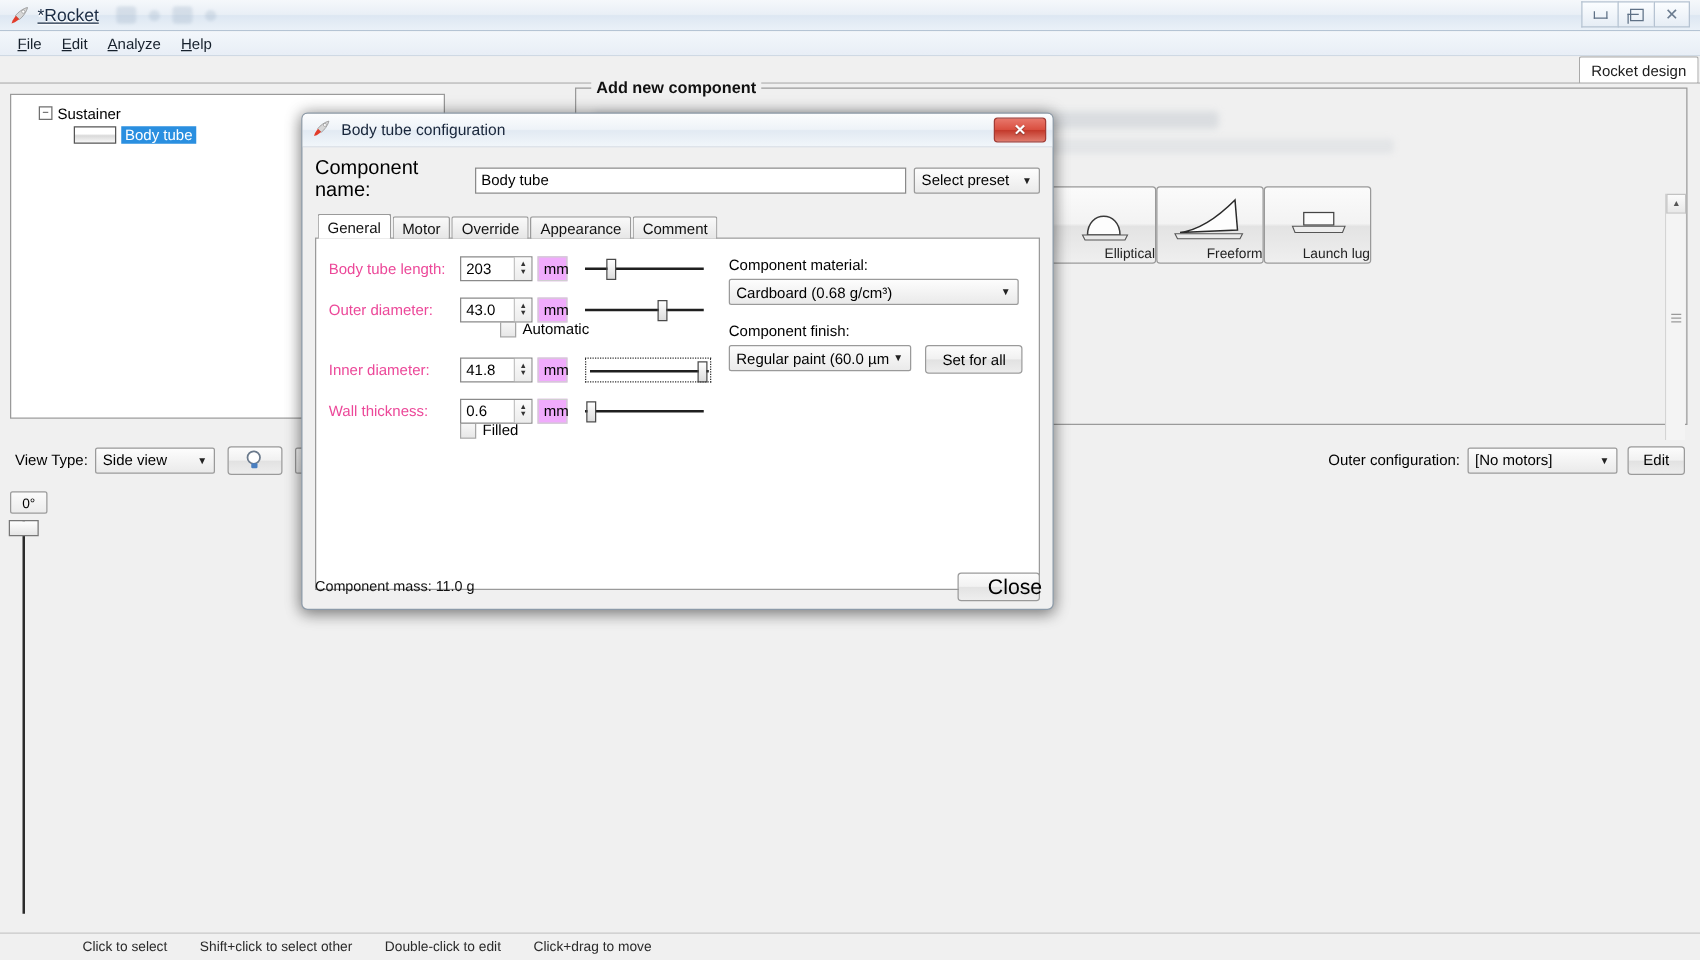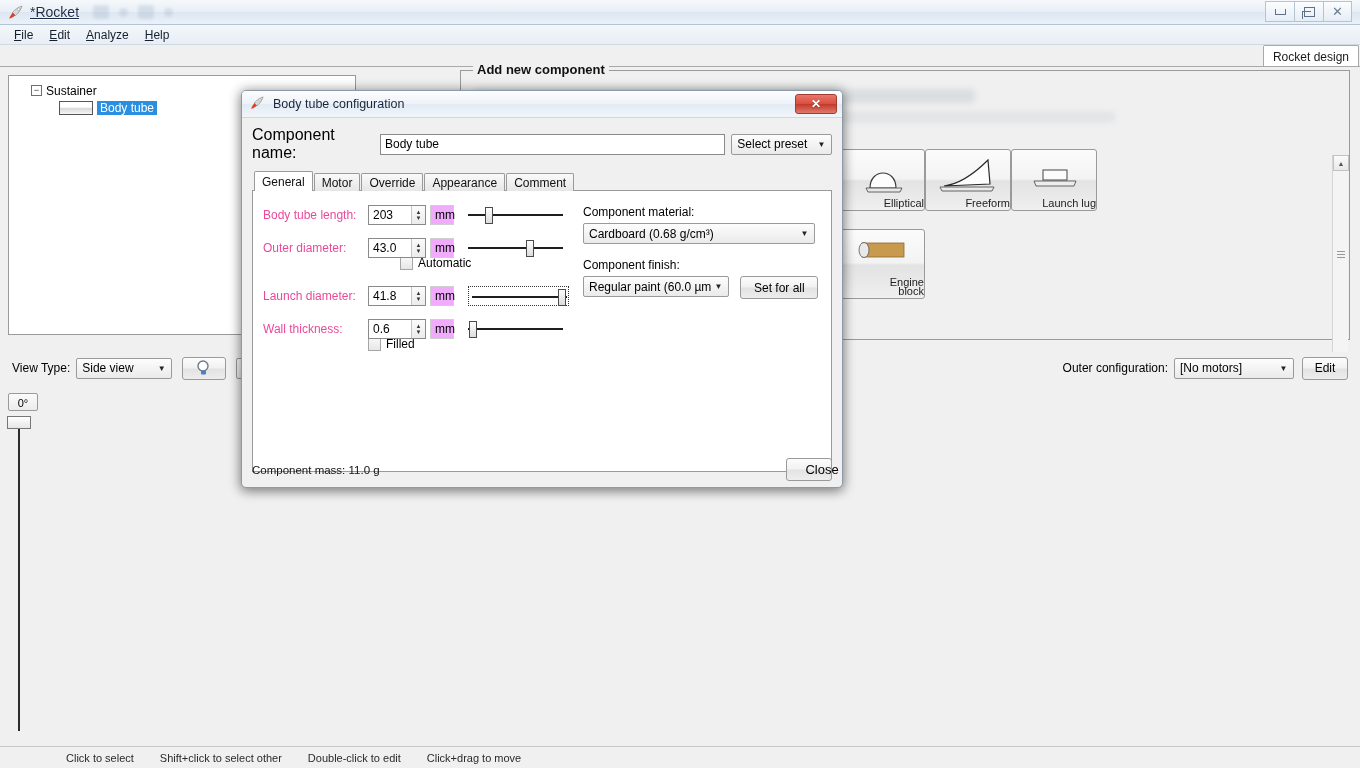--- a/index.html
+++ b/index.html
@@ -258,24 +258,24 @@
     background: linear-gradient(to bottom,#f7f7f7,#e7e7e7); margin-right: 5px;
   }
   .right-col { position: absolute; left: 330px; top: 14px; width: 240px; }
   .right-col .clbl { font-size: 12px; color: #000; margin-bottom: 4px; }
   .mass-row {
     position: absolute; left: 10px; right: 10px; bottom: 8px;
     display: flex; align-items: center;
   }
   .mass-row .mtxt { font-size: 11.5px; color: #111; }
   .dlg-btn {
-    margin-left: auto; width: 46px; height: 23px;
+    margin-left: auto; width: 66px; height: 23px;
     border: 1px solid #9a9a9a; border-radius: 3px;
     background: linear-gradient(to bottom,#fcfcfc 0%,#f2f2f2 48%,#e3e3e3 52%,#eeeeee 100%);
-    font-size: 13px; display: flex; align-items: center; justify-content: center; color: #000; padding-left: 26px;
+    font-size: 17px; display: flex; align-items: center; justify-content: center; color: #000; padding-left: 26px;
   }
 </style>
 </head>
 <body>
 
 <div id="app">
 
   <div class="titlebar">
     <span class="app-icon">
       <svg width="16" height="16" viewBox="0 0 16 16">
@@ -358,29 +358,20 @@
       <div class="comp-btn" style="left:550px; top:78px;">
         <span class="comp-art">
           <svg width="86" height="40" viewBox="0 0 86 40">
             <rect x="31" y="16" width="24" height="10" fill="#fbfbfb" stroke="#444" stroke-width="1"></rect>
             <path d="M22 27 L64 27 L62 32 L24 32 Z" fill="#ededed" stroke="#555" stroke-width=".9"></path>
           </svg>
         </span>
         <span class="cap">Launch lug</span>
       </div>
 
-      <div class="comp-btn" style="left:378px; top:158px; height:70px;">
-        <span class="comp-art">
-          <svg width="86" height="34" viewBox="0 0 86 34">
-            <rect x="22" y="9" width="42" height="14" fill="#c79a4e" stroke="#8a6a2c" stroke-width=".8"></rect>
-            <ellipse cx="24" cy="16" rx="5" ry="7.5" fill="#e9e9e9" stroke="#555" stroke-width=".8"></ellipse>
-          </svg>
-        </span>
-        <span class="cap" style="line-height:9px;">Engine<br>block</span>
-      </div>
 
       <div class="vscroll">
         <div class="arrow">▲</div>
         <div class="thumbzone"></div>
         <div class="grip">
             <i></i>
             <i></i>
             <i></i>
           </div>
         <div class="arrow" style="position:absolute;bottom:0;">▼</div>
@@ -496,21 +487,21 @@
             <span class="thumb" style="left:58px;"></span>
           </span>
         </div>
 
         <div class="cbrow" style="margin-bottom:16px;padding-left:32px;">
           <span class="cbox"></span>
           <span>Automatic</span>
         </div>
 
         <div class="frow">
-          <span class="flabel">Launch diameter:</span>
+          <span class="flabel">Inner diameter:</span>
           <span class="spin">
             <span class="sv">41.8</span>
             <span class="arrows">
                 <i>▲</i>
                 <i>▼</i>
               </span>
           </span>
           <span class="unit">mm</span>
           <span class="sld focused">
             <span class="track" style="left:3px;"></span>

